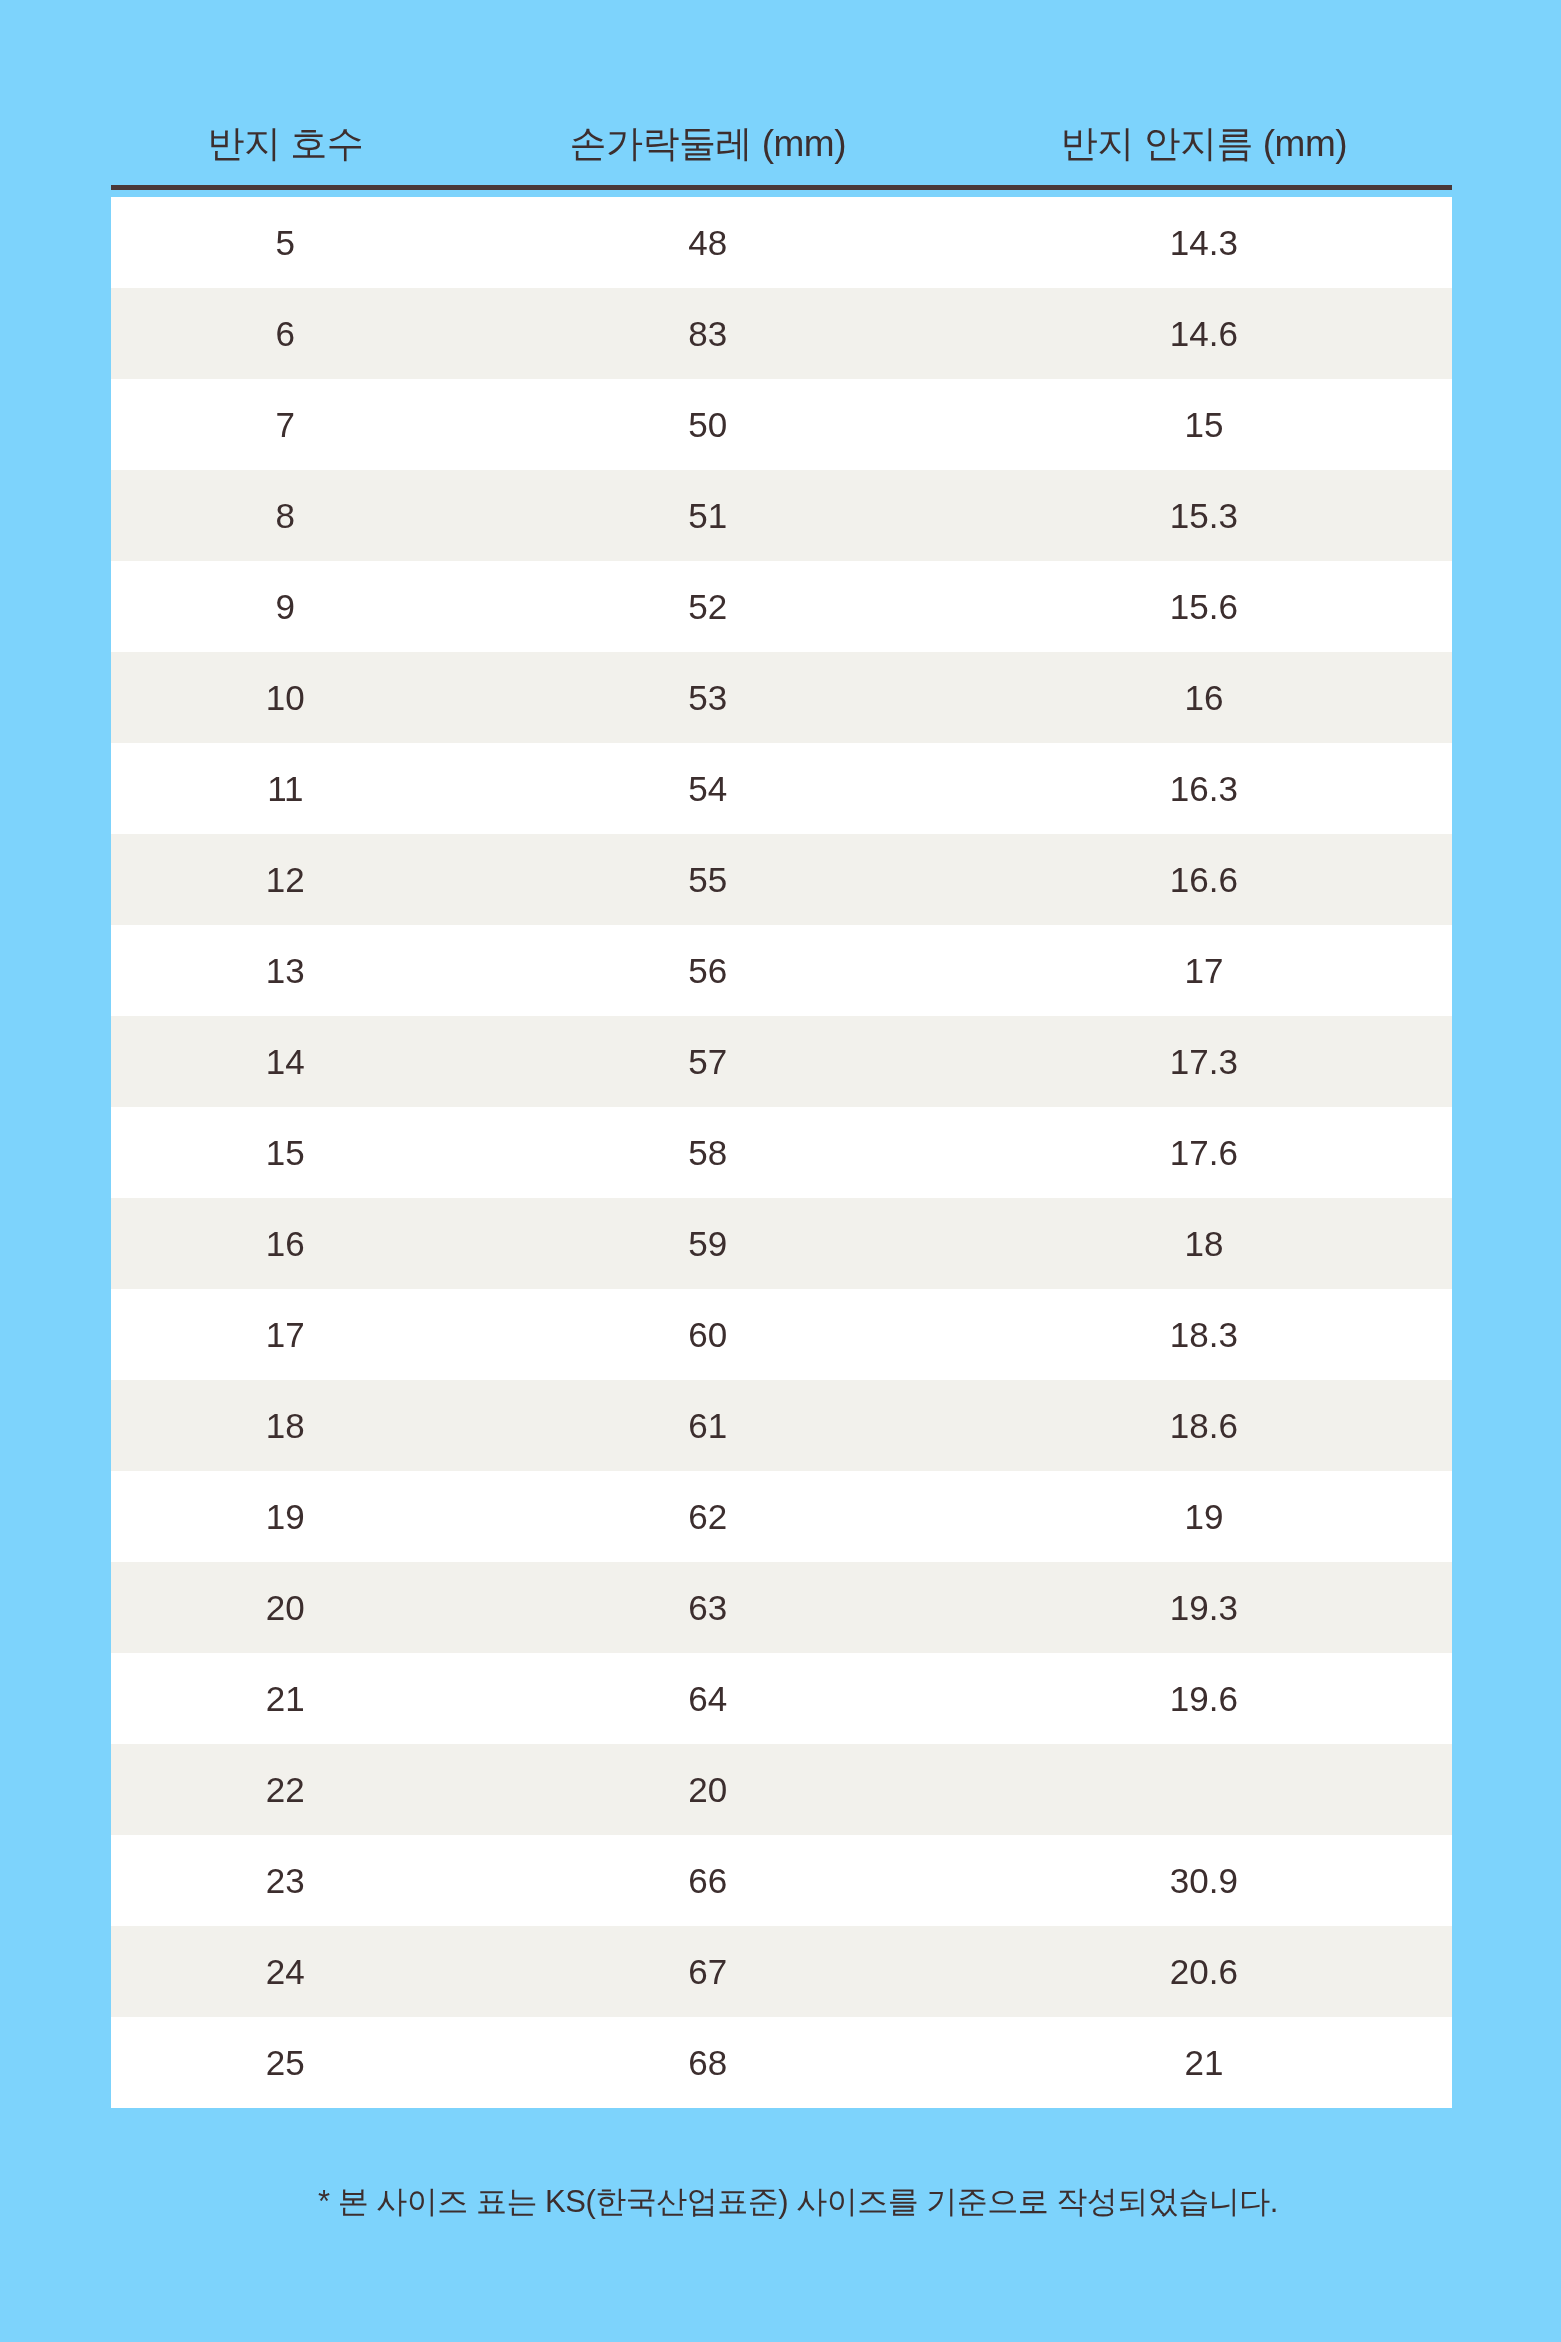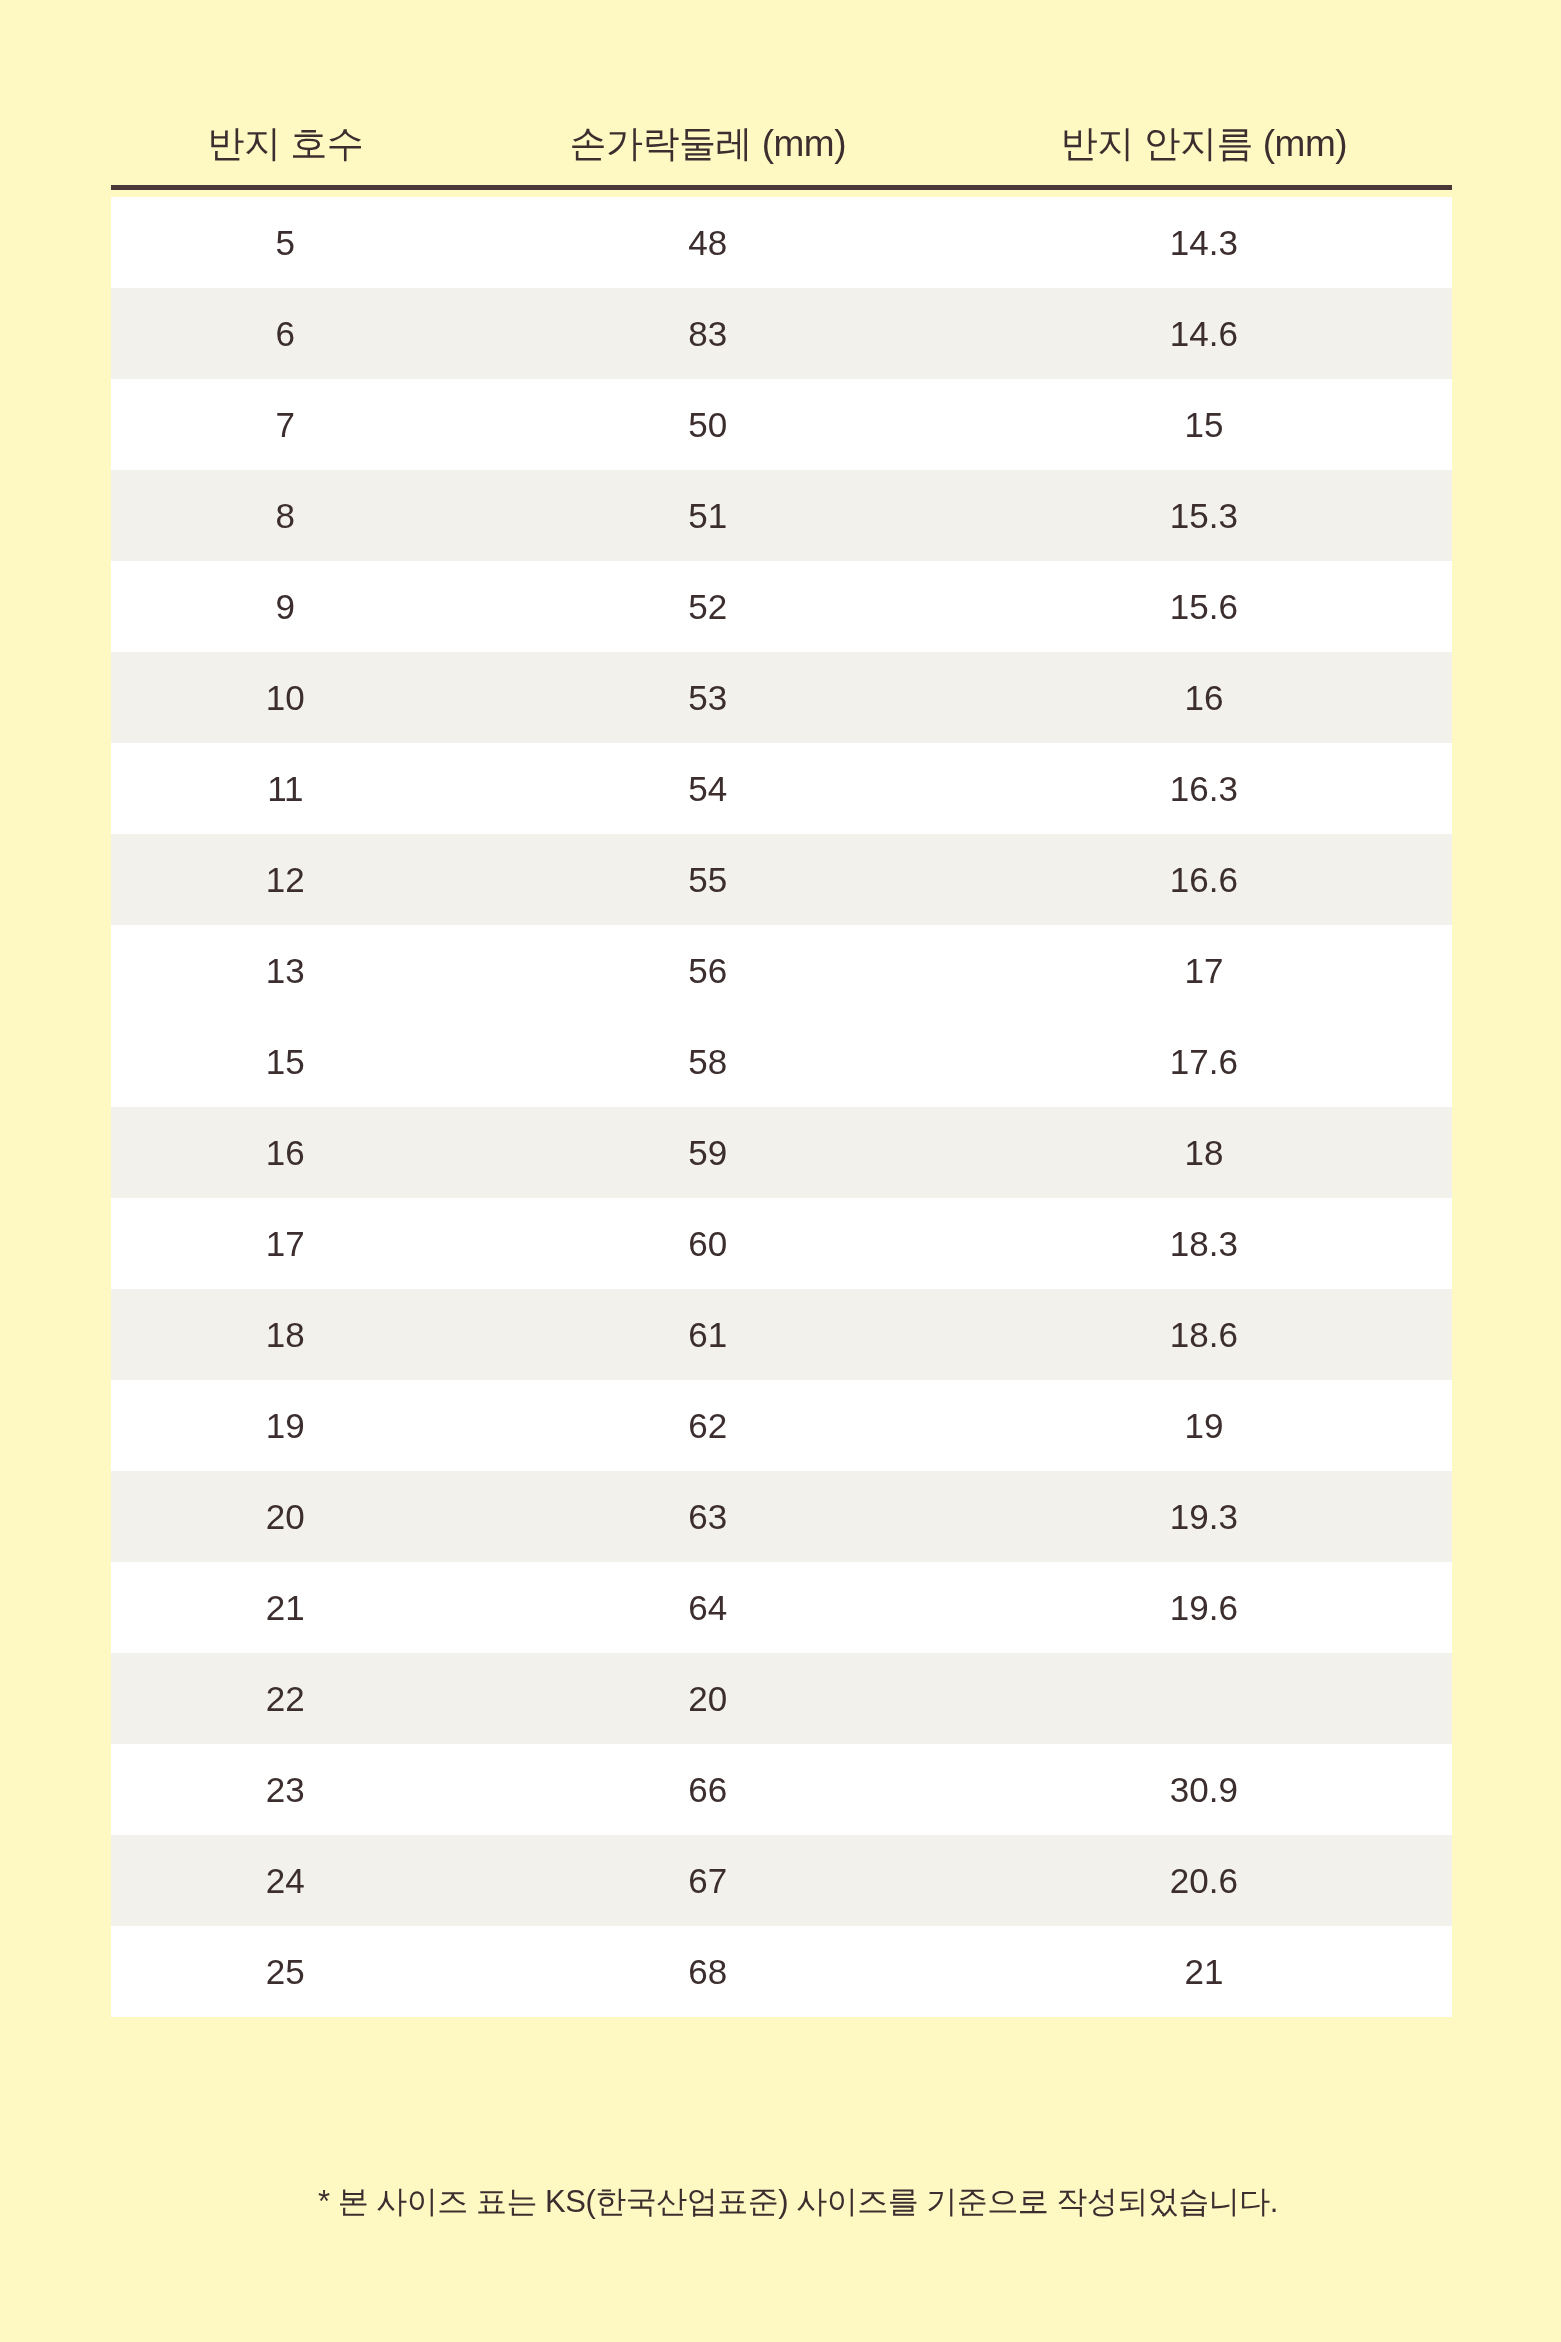--- a/index.html
+++ b/index.html
@@ -13,21 +13,21 @@
     font-family: "Liberation Sans", "DejaVu Sans", sans-serif;
     color: #3a2c2c;
     overflow: hidden;
   }
 
   .page {
     position: relative;
     width: 1562px;
     height: 2342px;
     box-sizing: border-box;
-    background: #fef9c3;
+    background: #7dd3fc;
   }
 
   .size-table {
     position: absolute;
     left: 111px;
     top: 103px;
     width: 1341px;
   }
 
   
@@ -148,20 +148,25 @@
         <div class="trow alt">
           <div class="td col-1">12</div>
           <div class="td col-2">55</div>
           <div class="td col-3">16.6</div>
         </div>
         <div class="trow">
           <div class="td col-1">13</div>
           <div class="td col-2">56</div>
           <div class="td col-3">17</div>
         </div>
+        <div class="trow alt">
+          <div class="td col-1">14</div>
+          <div class="td col-2">57</div>
+          <div class="td col-3">17.3</div>
+        </div>
         <div class="trow">
           <div class="td col-1">15</div>
           <div class="td col-2">58</div>
           <div class="td col-3">17.6</div>
         </div>
         <div class="trow alt">
           <div class="td col-1">16</div>
           <div class="td col-2">59</div>
           <div class="td col-3">18</div>
         </div>

